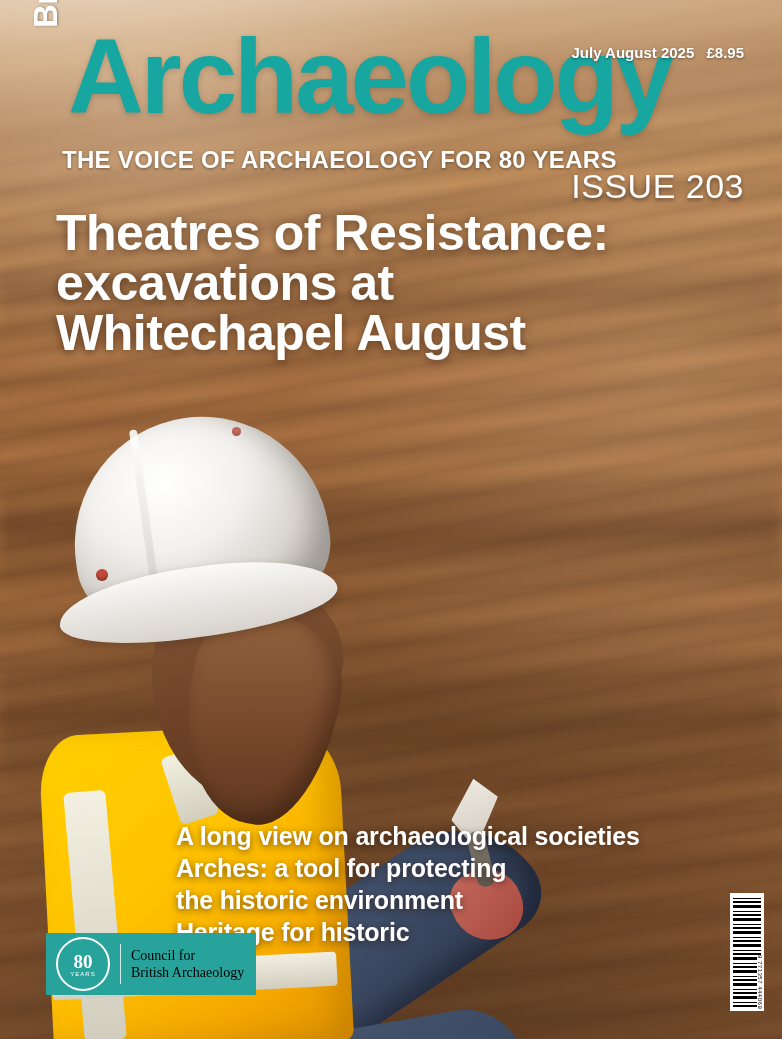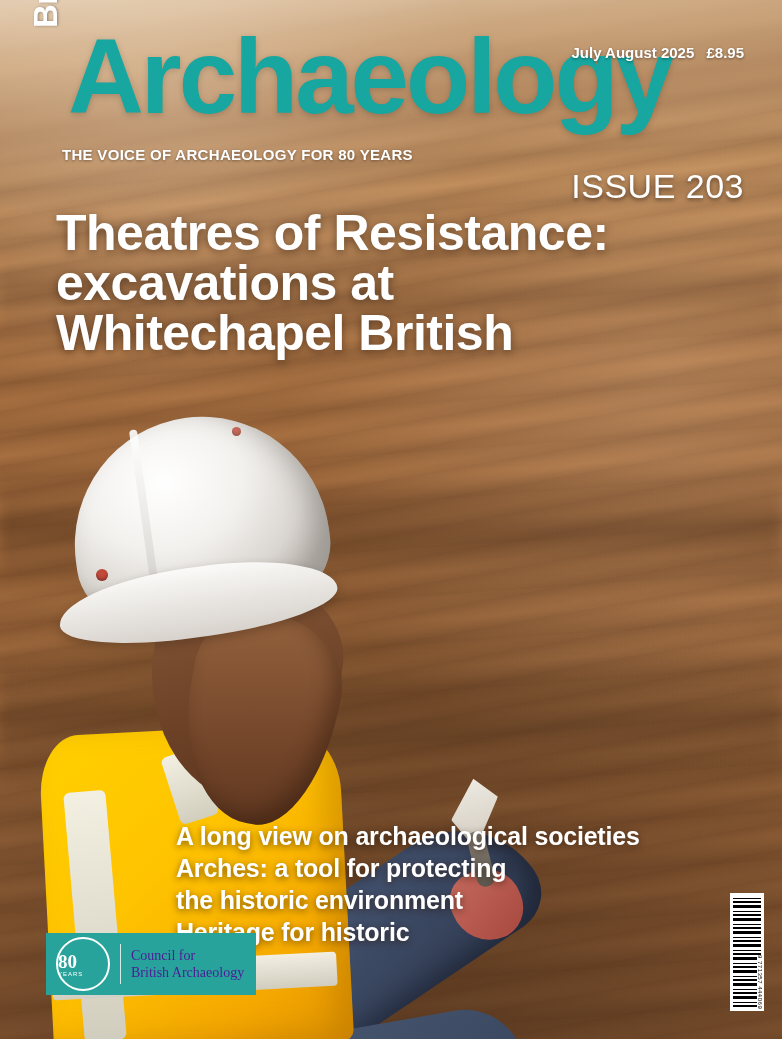--- a/index.html
+++ b/index.html
@@ -200,21 +200,21 @@
     line-height: 105px;
     font-weight: bold;
     letter-spacing: -3px;
     font-family: "Liberation Sans", sans-serif;
     text-shadow: 0 2px 6px rgba(0,0,0,0.18);
   }
   .tagline {
     position: absolute;
     left: 62px; top: 146px;
     color: #ffffff;
-    font-size: 15px;
+    font-size: 24px;
     font-weight: bold;
     letter-spacing: 0.3px;
     text-shadow: 0 1px 3px rgba(0,0,0,0.4);
   }
   .issue-date {
     position: absolute;
     right: 38px; top: 44px;
     color: #ffffff;
     font-size: 15px;
     font-weight: bold;
@@ -272,34 +272,34 @@
     padding: 0 10px;
     box-sizing: border-box;
   }
   .cba-seal {
     width: 50px; height: 50px;
     border-radius: 50%;
     border: 2px solid #ffffff;
     color: #ffffff;
     display: flex;
     flex-direction: column;
-    align-items: flex-start;
+    align-items: center;
     justify-content: center;
     flex: 0 0 auto;
   }
   .cba-seal .n { font-size: 19px; font-weight: bold; line-height: 19px; font-family: "Liberation Serif", serif;}
   .cba-seal .y { font-size: 6px; letter-spacing: 1px; }
   .cba-divider {
     width: 1px; height: 40px;
     background: rgba(255,255,255,0.8);
     margin: 0 10px;
     flex: 0 0 auto;
   }
   .cba-text {
-    color: #4c1d95;
+    color: #000000;
     font-family: "Liberation Serif", serif;
     font-size: 14px;
     line-height: 17px;
   }
 
   
   .barcode {
     position: absolute;
     right: 18px; bottom: 28px;
     width: 34px; height: 118px;
@@ -372,21 +372,21 @@
     <div class="issue-date">
       <span>July August 2025</span>
       <span class="price">£8.95</span>
     </div>
     <div class="issue-no">ISSUE 203</div>
   </div>
 
   <div class="headline">
     <span>Theatres of Resistance:</span>
     <span class="l2">excavations at</span>
-    <span class="l3">Whitechapel British</span>
+    <span class="l3">Whitechapel August</span>
   </div>
 
   <div class="coverlines">
     <div>A long view on archaeological societies</div>
     <div>Arches: a tool for protecting</div>
     <div>the historic environment</div>
     <div>Heritage for historic</div>
   </div>
 
   <div class="cba">

